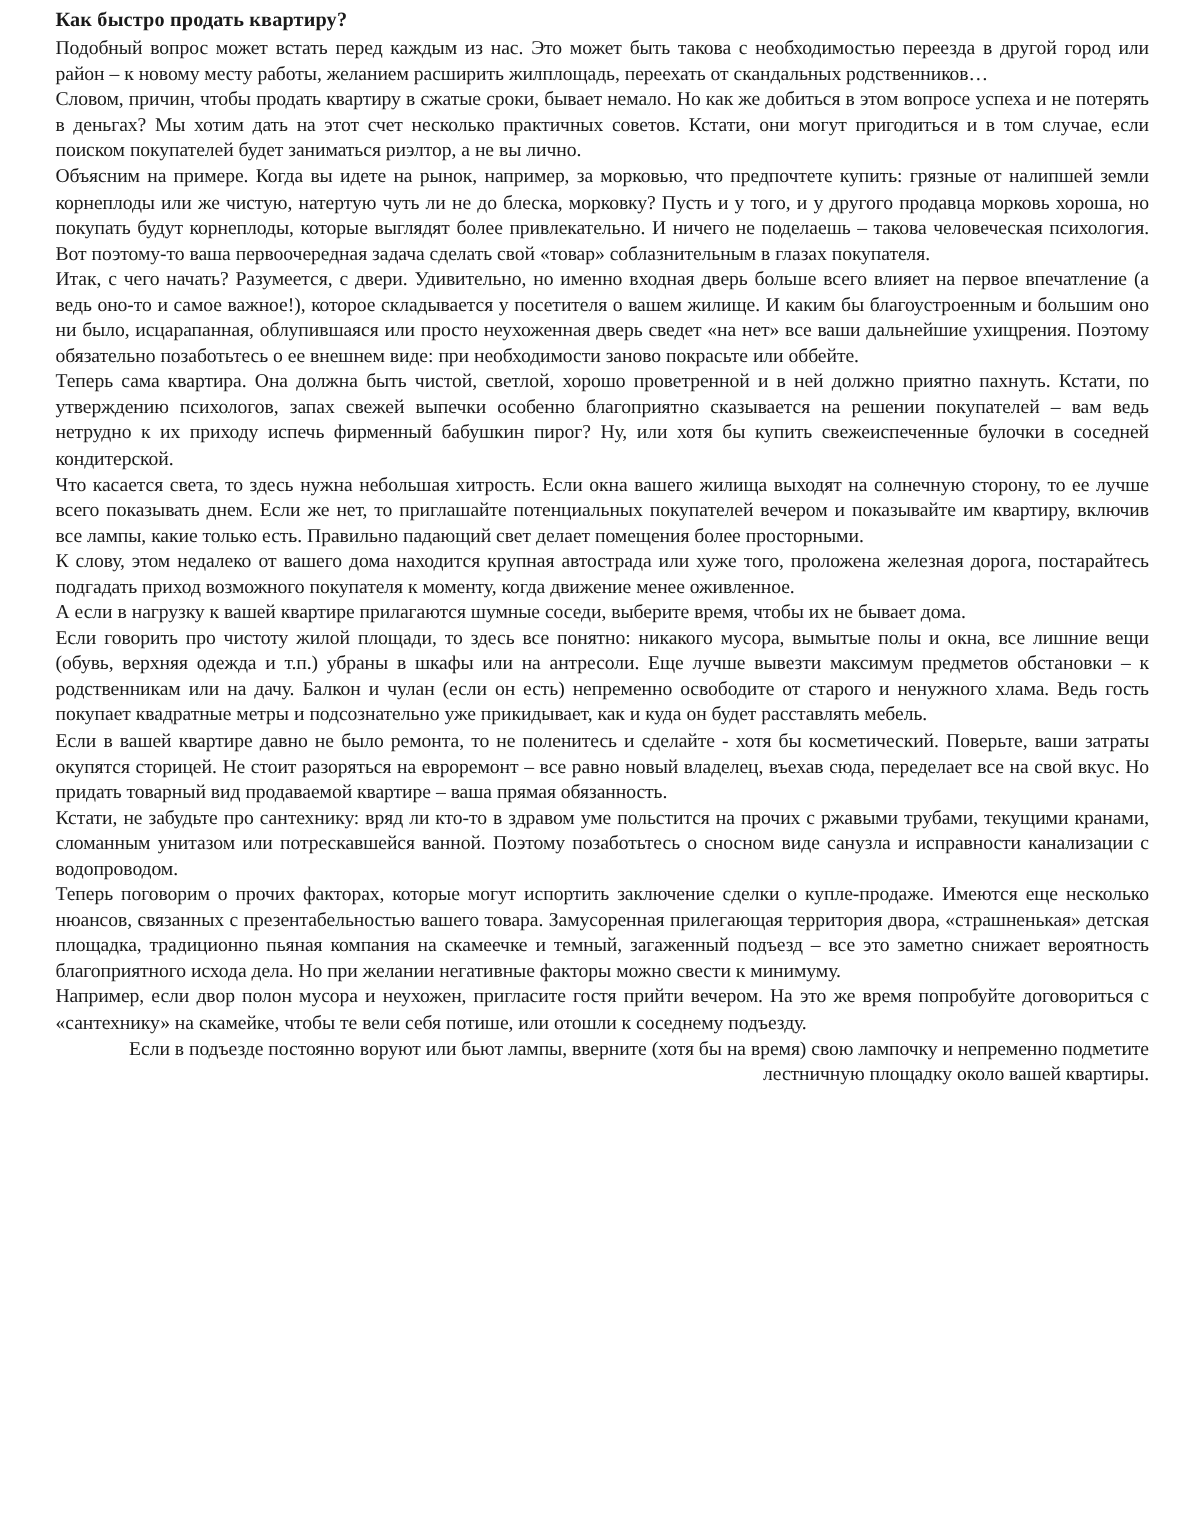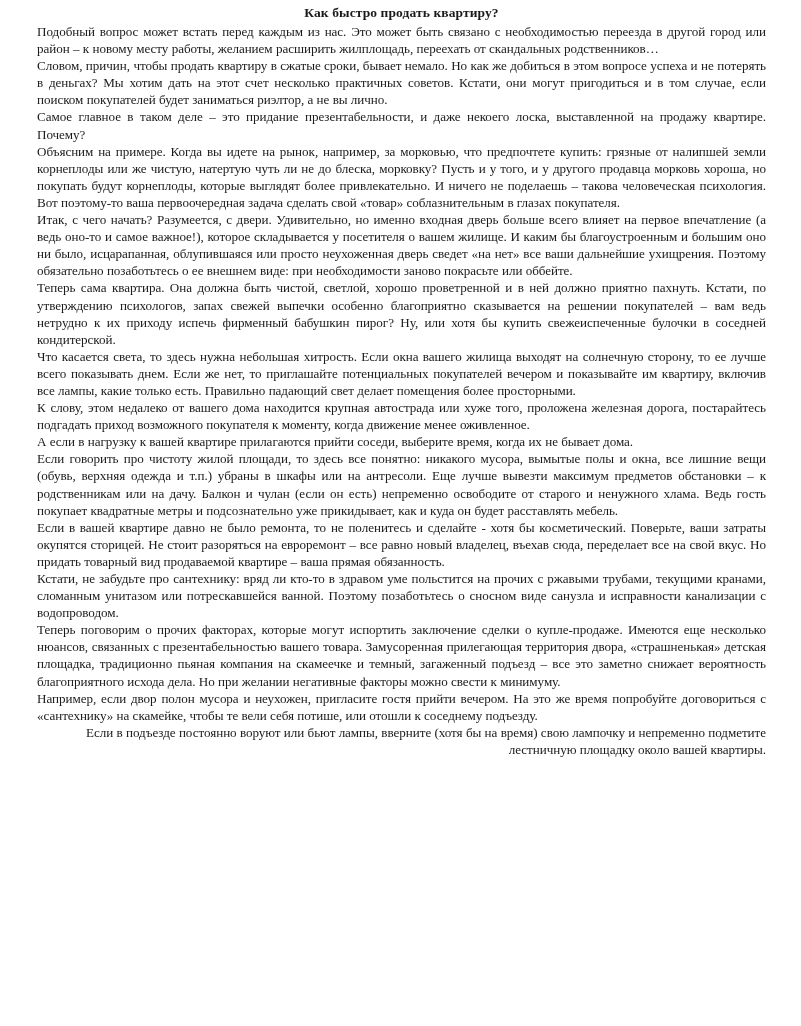--- a/index.html
+++ b/index.html
@@ -18,21 +18,20 @@
   .page {
     box-sizing: border-box;
     width: 801px;
     height: 1026px;
     padding: 4px 35px 0 37px;
     background: #ffffff;
   }
   .doc-title {
     margin: 0 0 2px 0;
     padding: 0;
-    text-align: center;
     font-size: 13.5px;
     font-weight: bold;
     line-height: 17px;
     letter-spacing: 0.1px;
     font-family: "Liberation Serif", "DejaVu Serif", serif;
   }
   .body-text p {
     margin: 0;
     padding: 0;
     text-align: justify;
@@ -49,29 +48,28 @@
   }
 </style>
 </head>
 <body>
 
 <div class="page">
 
   <h1 class="doc-title">Как быстро продать квартиру?</h1>
 
   <div class="body-text">
-      <p>Подобный вопрос может встать перед каждым из нас. Это может быть связано с необходимостью переезда в другой город или район – к новому месту работы, желанием расширить жилплощадь, переехать от скандальных родственников…</p>
+      <p>Подобный вопрос может встать перед каждым из нас. Это может быть такова с необходимостью переезда в другой город или район – к новому месту работы, желанием расширить жилплощадь, переехать от скандальных родственников…</p>
       <p>Словом, причин, чтобы продать квартиру в сжатые сроки, бывает немало. Но как же добиться в этом вопросе успеха и не потерять в деньгах? Мы хотим дать  на этот счет несколько практичных советов. Кстати, они могут пригодиться и в том случае, если поиском покупателей будет заниматься риэлтор, а не вы лично.</p>
-      <p>Самое главное в таком деле – это придание презентабельности, и  даже некоего лоска, выставленной на продажу квартире. Почему?</p>
       <p>Объясним на примере. Когда вы идете на рынок, например, за морковью, что предпочтете купить: грязные от налипшей земли корнеплоды или же чистую, натертую чуть ли не до блеска, морковку? Пусть и у того, и у другого продавца морковь хороша, но покупать будут корнеплоды, которые выглядят более привлекательно. И ничего не поделаешь – такова человеческая психология. Вот поэтому-то ваша первоочередная задача сделать свой «товар» соблазнительным в глазах покупателя.</p>
       <p>Итак, с чего начать? Разумеется, с двери. Удивительно, но именно входная дверь больше всего влияет на первое впечатление (а ведь оно-то и самое важное!), которое складывается у посетителя о вашем жилище. И каким бы благоустроенным и большим оно ни было, исцарапанная, облупившаяся или просто неухоженная дверь сведет «на нет» все ваши дальнейшие ухищрения. Поэтому обязательно позаботьтесь о ее внешнем виде: при необходимости заново покрасьте или оббейте.</p>
       <p>Теперь сама квартира. Она должна быть чистой, светлой, хорошо проветренной и в ней должно приятно пахнуть. Кстати, по утверждению психологов, запах свежей выпечки особенно благоприятно сказывается на решении покупателей –  вам ведь нетрудно к их приходу испечь фирменный бабушкин пирог? Ну, или хотя бы купить свежеиспеченные булочки в соседней кондитерской.</p>
       <p>Что касается света, то здесь нужна небольшая хитрость. Если окна вашего жилища выходят на солнечную сторону, то ее лучше всего показывать днем. Если же нет, то приглашайте потенциальных покупателей вечером и показывайте им квартиру, включив все лампы, какие только есть. Правильно падающий свет делает помещения более просторными.</p>
       <p>К слову, этом недалеко от  вашего дома находится крупная автострада или хуже того, проложена железная дорога, постарайтесь подгадать приход возможного покупателя к моменту, когда движение менее оживленное.</p>
-      <p>А если в нагрузку к вашей квартире прилагаются прийти соседи, выберите время, когда их не бывает дома.</p>
+      <p>А если в нагрузку к вашей квартире прилагаются шумные соседи, выберите время, чтобы их не бывает дома.</p>
       <p>Если говорить про чистоту жилой площади, то здесь все понятно: никакого мусора, вымытые полы и окна, все лишние вещи (обувь, верхняя одежда и т.п.) убраны в шкафы или на антресоли. Еще лучше вывезти максимум предметов обстановки – к родственникам или на дачу. Балкон и чулан (если он есть) непременно освободите от старого и ненужного хлама. Ведь гость покупает квадратные метры и подсознательно уже прикидывает, как и куда он будет расставлять мебель.</p>
       <p>Если в вашей квартире давно не было ремонта, то не поленитесь и сделайте - хотя бы косметический. Поверьте, ваши затраты окупятся сторицей. Не стоит разоряться на евроремонт – все равно новый владелец, въехав сюда, переделает все на свой вкус. Но придать товарный вид продаваемой квартире – ваша прямая обязанность.</p>
       <p>Кстати, не забудьте про сантехнику: вряд ли кто-то в здравом уме польстится на прочих с ржавыми трубами, текущими кранами, сломанным унитазом или потрескавшейся ванной. Поэтому позаботьтесь о сносном виде санузла и исправности канализации с водопроводом.</p>
       <p>Теперь поговорим о прочих факторах, которые могут испортить заключение сделки о купле-продаже. Имеются еще несколько нюансов, связанных с презентабельностью вашего товара. Замусоренная прилегающая территория двора, «страшненькая» детская площадка, традиционно пьяная компания на скамеечке и темный, загаженный подъезд – все это заметно снижает вероятность благоприятного исхода дела. Но при желании негативные факторы можно свести к минимуму.</p>
       <p>Например, если двор полон мусора и неухожен, пригласите гостя прийти вечером. На это же время попробуйте договориться с «сантехнику» на скамейке, чтобы те вели себя потише, или отошли к соседнему подъезду.</p>
       <p>Если в подъезде постоянно воруют или бьют лампы, вверните (хотя бы на время) свою лампочку и непременно подметите лестничную площадку около вашей квартиры.</p>
     </div>
 
 </div>
 

